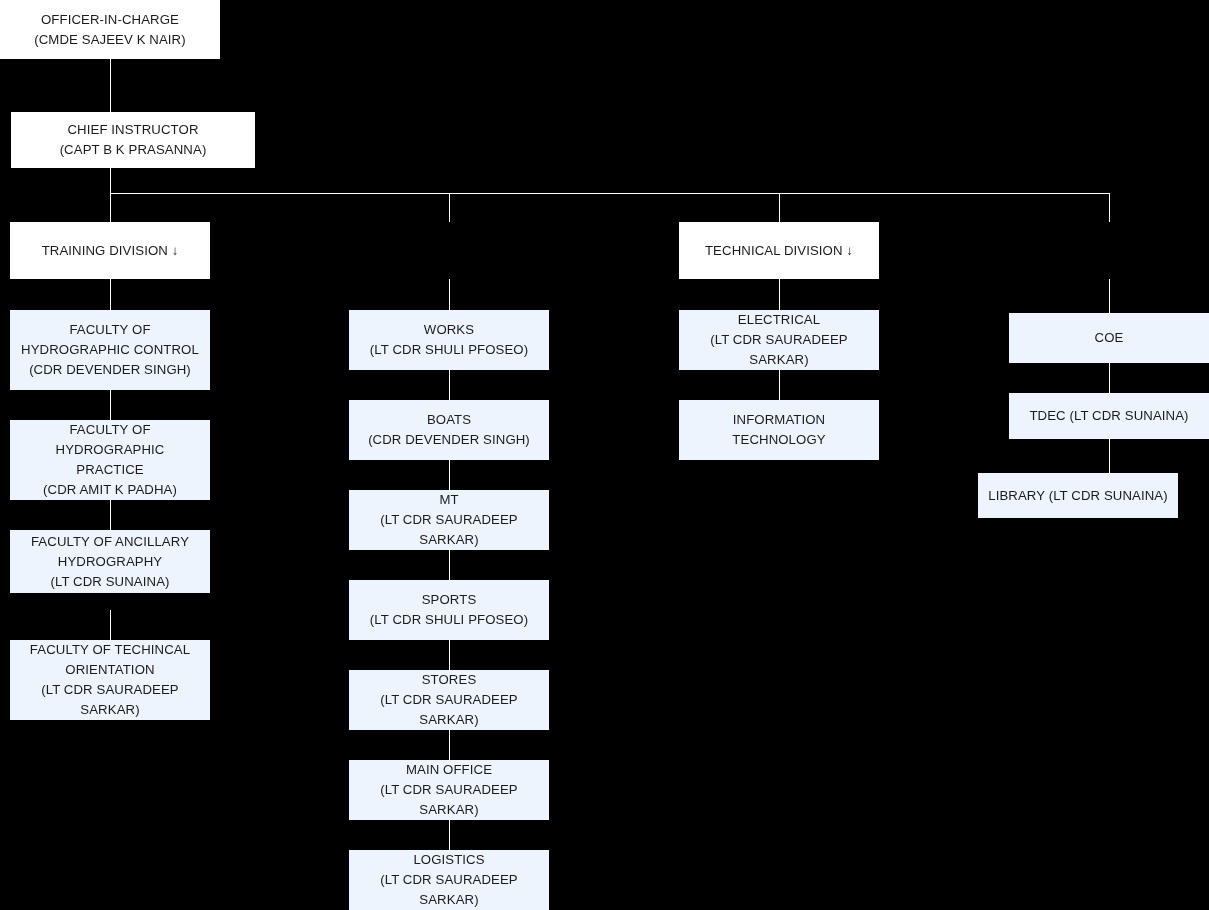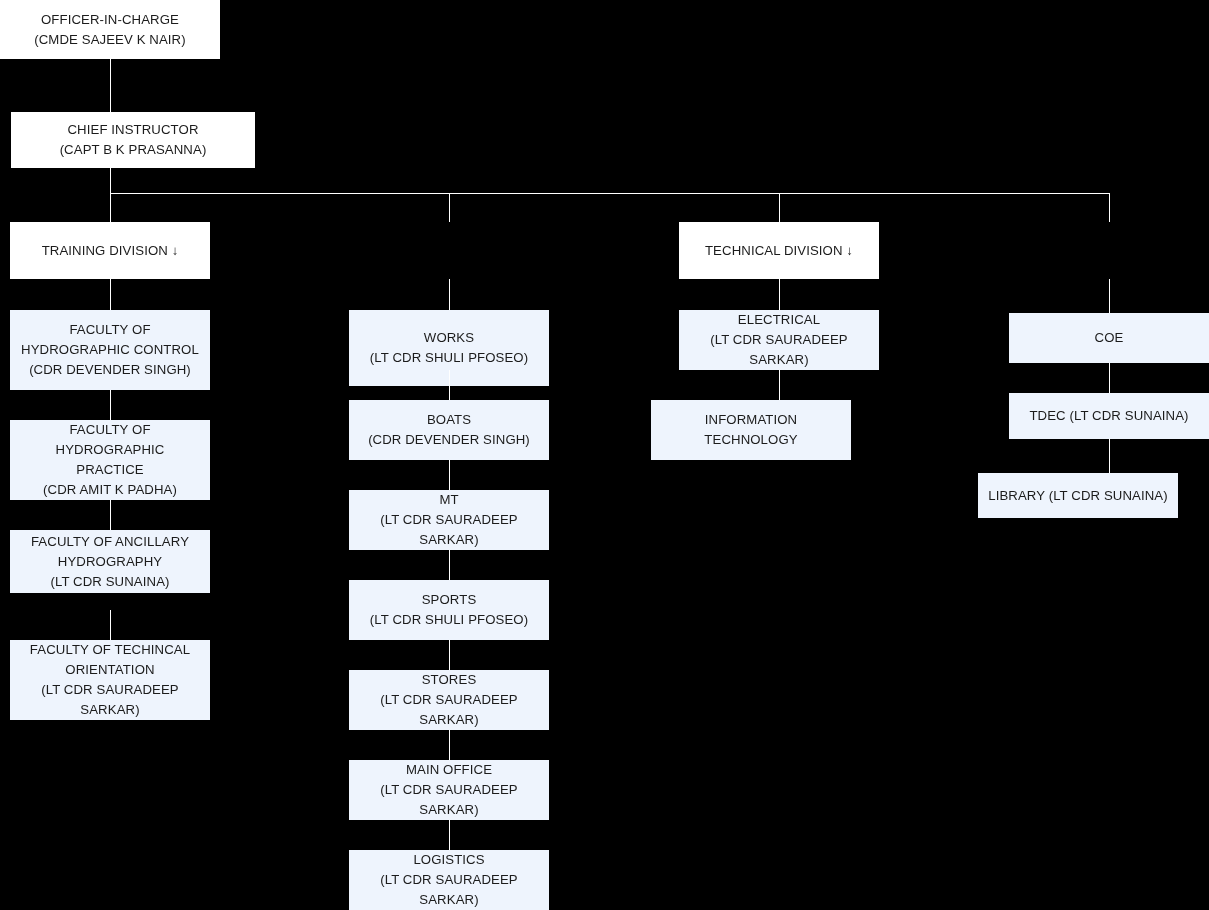--- a/index.html
+++ b/index.html
@@ -87,21 +87,21 @@
 (LT CDR SUNAINA)</div>
 
   <div class="connector v" style="left:110px; top:610px; width:1px; height:30px;"></div>
   <div class="node sub" style="left:10px; top:640px; width:200px; height:80px;">FACULTY OF TECHINCAL
 ORIENTATION
 (LT CDR SAURADEEP SARKAR)</div>
 
   <div class="connector v" style="left:449px; top:193px; width:1px; height:29px;"></div>
 
   <div class="connector v" style="left:449px; top:279px; width:1px; height:31px;"></div>
-  <div class="node sub" style="left:349px; top:310px; width:200px; height:76px;">WORKS
+  <div class="node sub" style="left:349px; top:310px; width:200px; height:60px;">WORKS
 (LT CDR SHULI PFOSEO)</div>
 
   <div class="connector v" style="left:449px; top:370px; width:1px; height:30px;"></div>
   <div class="node sub" style="left:349px; top:400px; width:200px; height:60px;">BOATS
 (CDR DEVENDER SINGH)</div>
 
   <div class="connector v" style="left:449px; top:460px; width:1px; height:30px;"></div>
   <div class="node sub" style="left:349px; top:490px; width:200px; height:60px;">MT
 (LT CDR SAURADEEP SARKAR)</div>
 
@@ -122,21 +122,21 @@
 (LT CDR SAURADEEP SARKAR)</div>
 
   <div class="connector v" style="left:779px; top:193px; width:1px; height:29px;"></div>
   <div class="node division" style="left:679px; top:222px; width:200px; height:57px;">TECHNICAL DIVISION ↓</div>
 
   <div class="connector v" style="left:779px; top:279px; width:1px; height:31px;"></div>
   <div class="node sub" style="left:679px; top:310px; width:200px; height:60px;">ELECTRICAL
 (LT CDR SAURADEEP SARKAR)</div>
 
   <div class="connector v" style="left:779px; top:370px; width:1px; height:30px;"></div>
-  <div class="node sub" style="left:651px; top:400px; width:200px; height:60px;">INFORMATION
+  <div class="node sub" style="left:679px; top:400px; width:200px; height:60px;">INFORMATION
 TECHNOLOGY</div>
 
   <div class="connector v" style="left:1109px; top:193px; width:1px; height:29px;"></div>
 
   <div class="connector v" style="left:1109px; top:279px; width:1px; height:34px;"></div>
   <div class="node sub" style="left:1009px; top:313px; width:200px; height:50px;">COE</div>
 
   <div class="connector v" style="left:1109px; top:363px; width:1px; height:30px;"></div>
   <div class="node sub" style="left:1009px; top:393px; width:200px; height:46px;">TDEC (LT CDR SUNAINA)</div>
 

